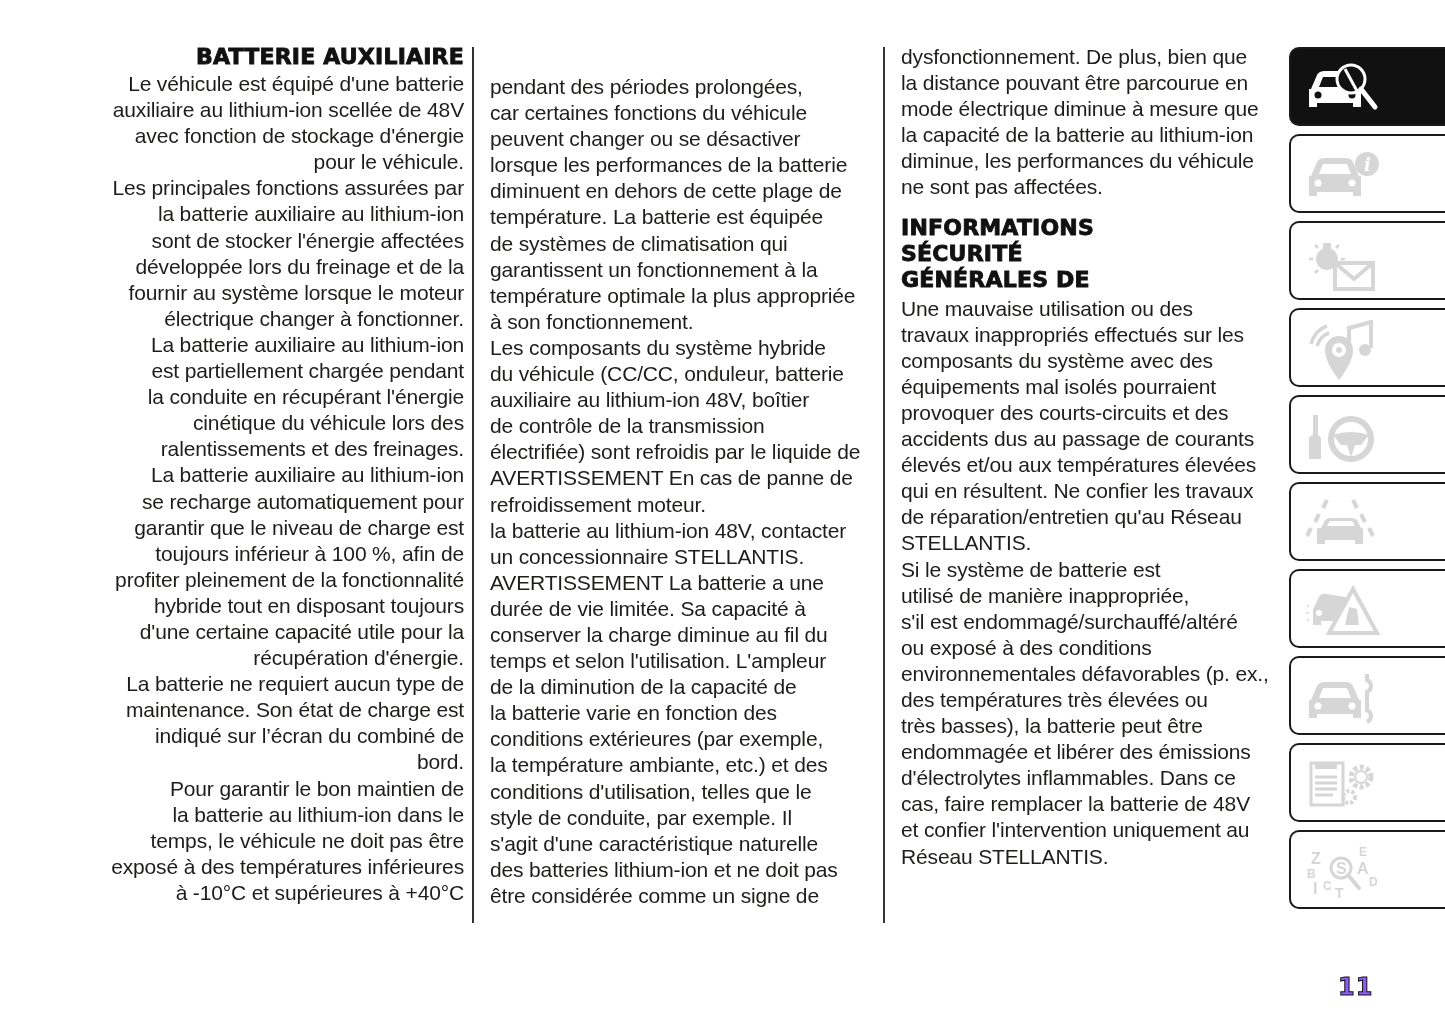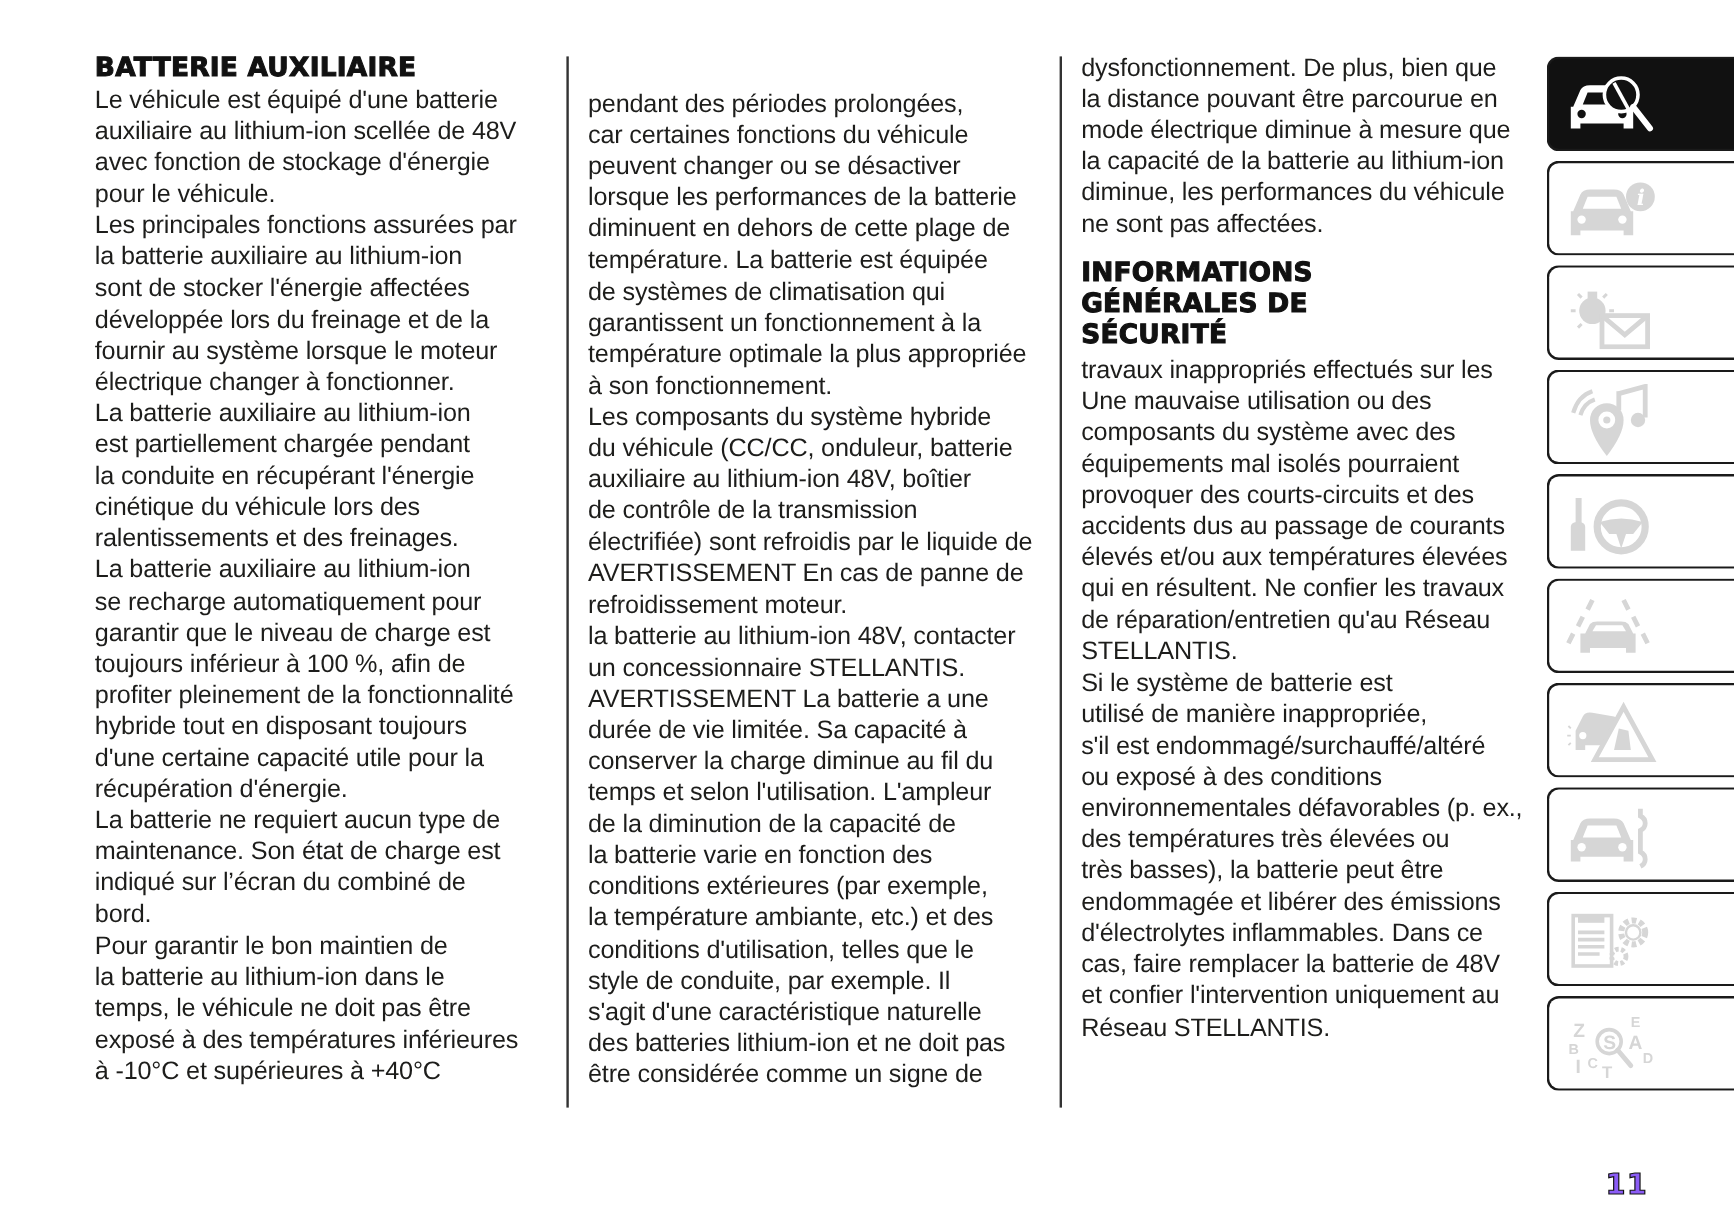--- a/index.html
+++ b/index.html
@@ -1,19 +1,19 @@
 <!DOCTYPE html>
 <html><head>
 <meta charset="utf-8">
 <style>
   html, body { margin:0; padding:0; background:#ffffff; }
   body { width:1445px; height:1018px; position:relative; overflow:hidden;
          font-family:"Liberation Sans", sans-serif; color:#1d1d1b; }
   .col { position:absolute; top:44px; font-size:21px; line-height:26.1px; letter-spacing:-0.15px; }
-  .col1 { left:79px; width:385px; }
+  .col1 { left:79px; width:385px;text-align:right; }
   .col2 { left:490px; width:385px;margin-top:30px; }
   .col3 { left:901px; width:385px; }
   .line { display:block; white-space:nowrap; }
   h2.heading { margin:0; font-family:"DejaVu Sans", sans-serif; font-weight:900; font-size:22px;
                line-height:26px; letter-spacing:0.2px; text-transform:uppercase; color:#111;
                -webkit-text-stroke:0.9px #111; }
   .col1 h2.heading { margin-bottom:1px; }
   .col3 h2.heading { margin-top:14px; margin-bottom:3px; }
   .divider { position:absolute; top:47px; height:876px; width:1.5px; background:#333; }
   .tabs { position:absolute; left:1289px; top:47px; width:160px; }
@@ -110,26 +110,26 @@
   <div id="col3-top">
       <span class="line">dysfonctionnement. De plus, bien que</span>
       <span class="line">la distance pouvant être parcourue en</span>
       <span class="line">mode électrique diminue à mesure que</span>
       <span class="line">la capacité de la batterie au lithium-ion</span>
       <span class="line">diminue, les performances du véhicule</span>
       <span class="line">ne sont pas affectées.</span>
     </div>
   <h2 class="heading">
     <span class="line">INFORMATIONS</span>
+    <span class="line">SÉCURITÉ</span>
     <span class="line">GÉNÉRALES DE</span>
-    <span class="line">SÉCURITÉ</span>
   </h2>
   <div id="col3-bottom">
+      <span class="line">Une mauvaise utilisation ou des</span>
       <span class="line">travaux inappropriés effectués sur les</span>
-      <span class="line">Une mauvaise utilisation ou des</span>
       <span class="line">composants du système avec des</span>
       <span class="line">équipements mal isolés pourraient</span>
       <span class="line">provoquer des courts-circuits et des</span>
       <span class="line">accidents dus au passage de courants</span>
       <span class="line">élevés et/ou aux températures élevées</span>
       <span class="line">qui en résultent. Ne confier les travaux</span>
       <span class="line">de réparation/entretien qu'au Réseau</span>
       <span class="line">STELLANTIS.</span>
       <span class="line">Si le système de batterie est</span>
       <span class="line">utilisé de manière inappropriée,</span>

